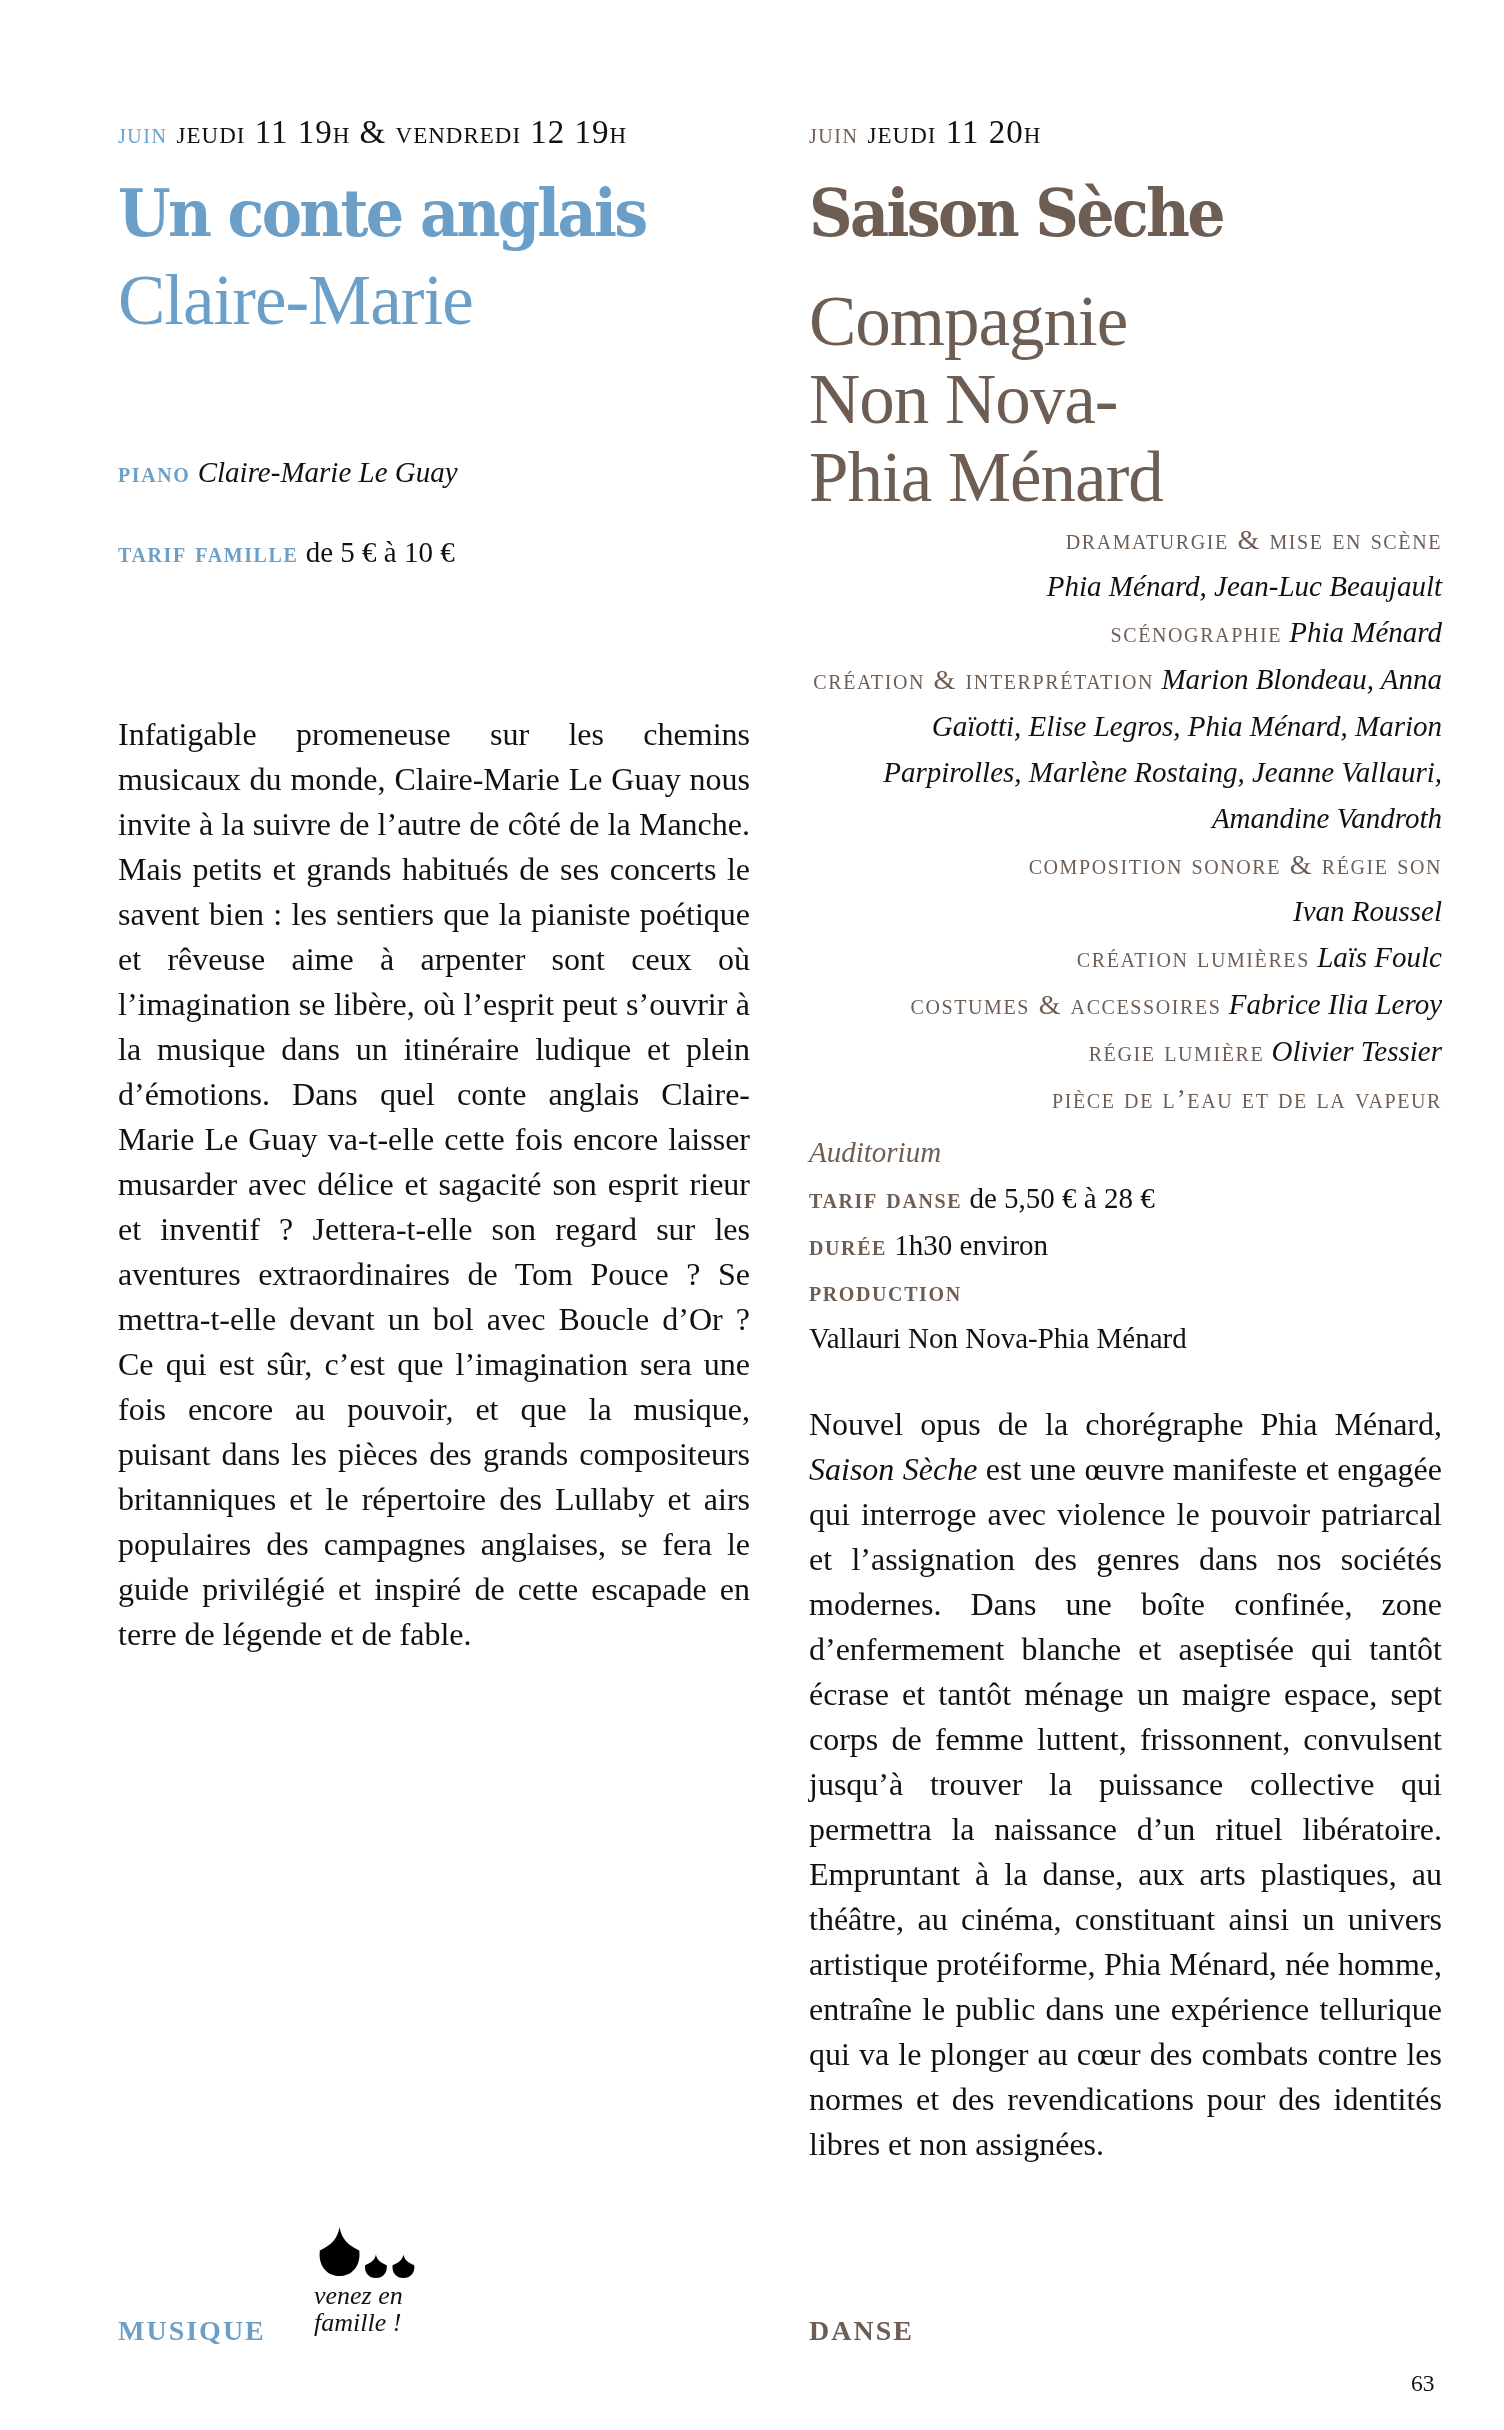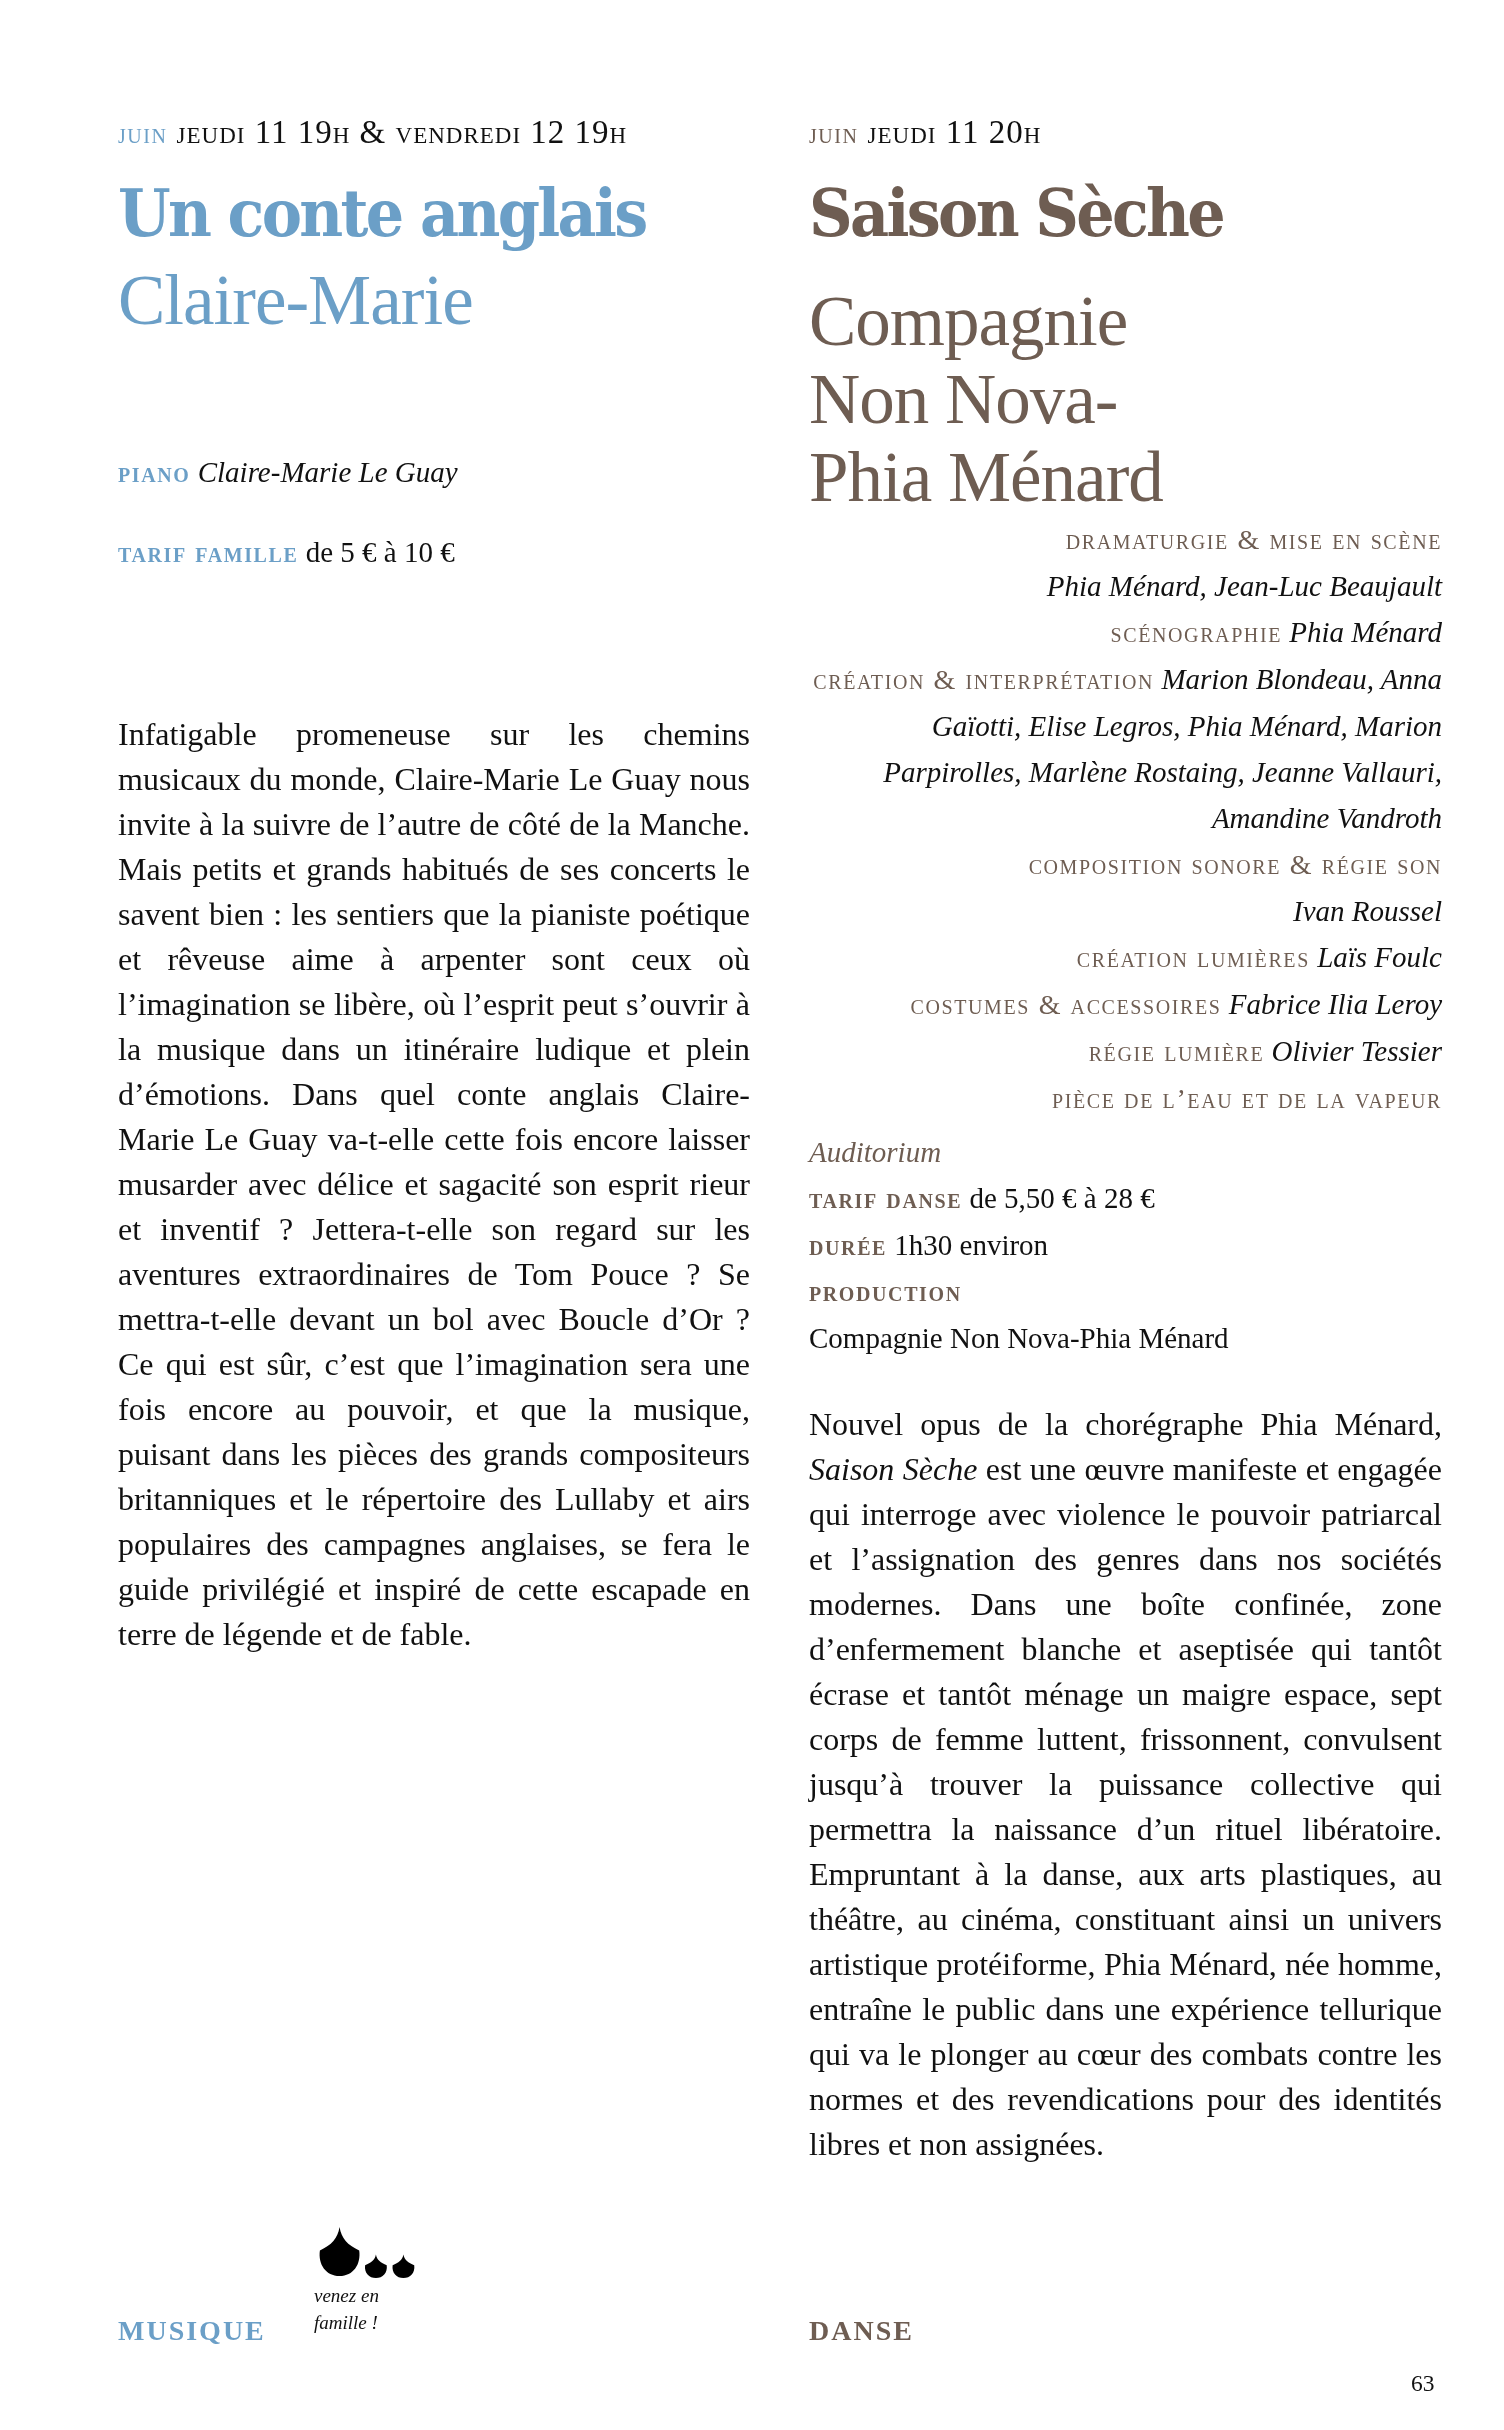--- a/index.html
+++ b/index.html
@@ -54,21 +54,21 @@
     .category {
       position: absolute; top: 2315px; font-size: 28px; font-weight: bold;
       letter-spacing: 2px;
     }
     .famille {
       position: absolute; left: 312px; top: 2225px; width: 118px; height: 127px;
     }
     .famille svg { display: block; }
     .famille-text {
       position: absolute; left: 2px; top: 57px; font-style: italic;
-      font-size: 19px; line-height: 27.4px; color: #111; white-space: nowrap;
+      font-size: 26px; line-height: 27.4px; color: #111; white-space: nowrap;
     }
     .page-number {
       position: absolute; left: 1411px; top: 2370px; font-size: 23.5px; color: #111;
     }
   </style>
 </head>
 <body>
 
 <div class="col col-left">
   <div class="date-line">
@@ -154,21 +154,21 @@
     <div class="venue" style="color:#6e5d52">Auditorium</div>
     <div>
       <span class="smallcap bold-sc" style="color:#6e5d52">tarif danse</span>
       <span>de 5,50 € à 28 €</span>
     </div>
     <div>
       <span class="smallcap bold-sc" style="color:#6e5d52">durée</span>
       <span>1h30 environ</span>
     </div>
     <div class="smallcap bold-sc" style="color:#6e5d52">production</div>
-    <div>Compagnie Non Nova-Phia Ménard</div>
+    <div>Vallauri Non Nova-Phia Ménard</div>
   </div>
   <p class="body-text"><span>Nouvel opus de la chorégraphe Phia Ménard, </span><span class="it">Saison Sèche</span><span> est une œuvre manifeste et engagée qui interroge avec violence le pouvoir patriarcal et l’assignation des genres dans nos sociétés modernes. Dans une boîte confinée, zone d’enfermement blanche et aseptisée qui tantôt écrase et tantôt ménage un maigre espace, sept corps de femme luttent, frissonnent, convulsent jusqu’à trouver la puissance collective qui permettra la naissance d’un rituel libératoire. Empruntant à la danse, aux arts plastiques, au théâtre, au cinéma, constituant ainsi un univers artistique protéiforme, Phia Ménard, née homme, entraîne le public dans une expérience tellurique qui va le plonger au cœur des combats contre les normes et des revendications pour des identités libres et non assignées.</span></p>
 </div>
 
 <div class="category" style="left:809px;color:#6e5d52">DANSE</div>
 
 <div class="page-number">63</div>
 
 
 </body></html>

